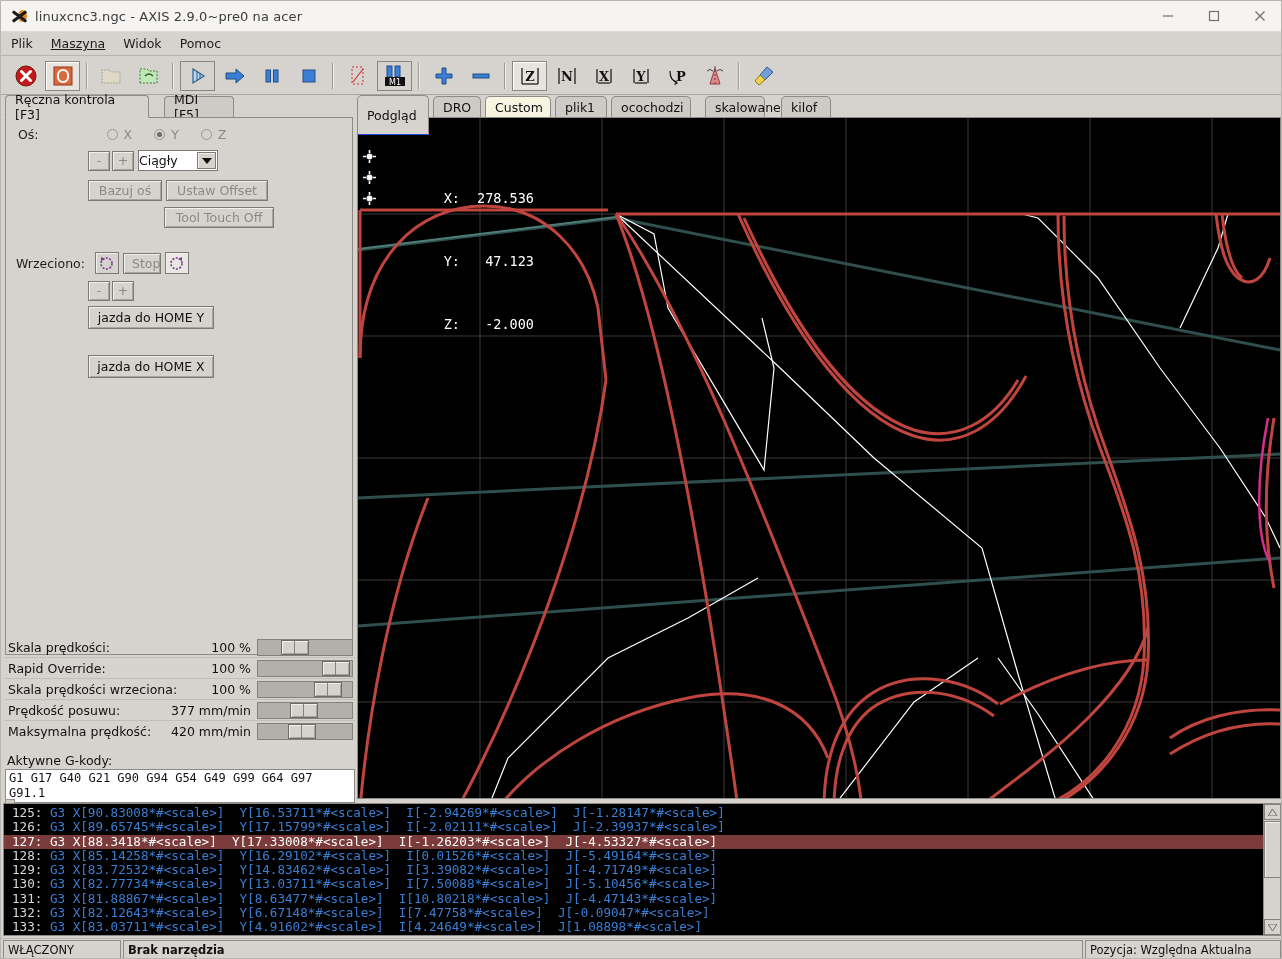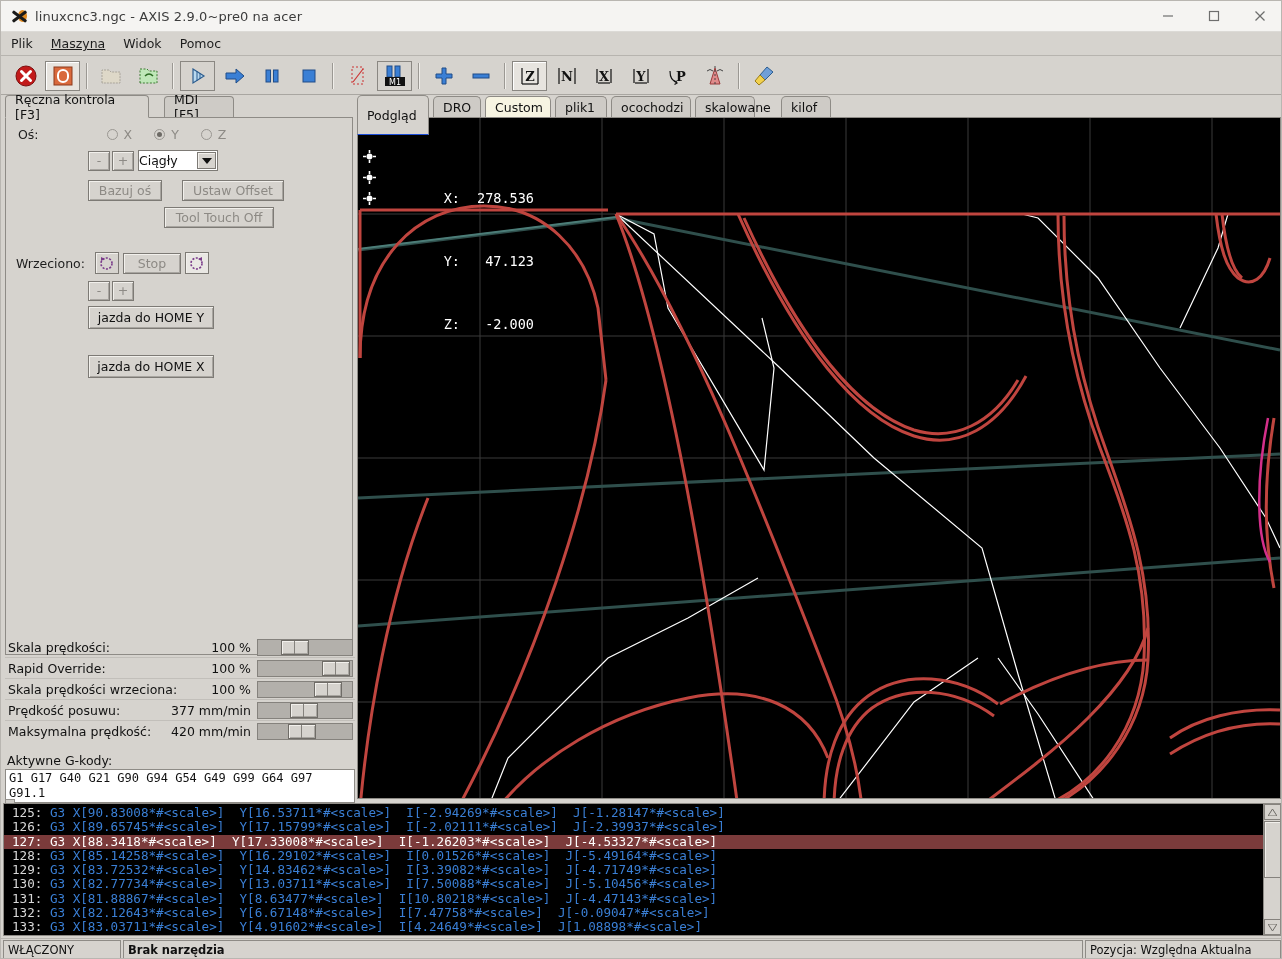--- a/index.html
+++ b/index.html
@@ -444,37 +444,37 @@
         <div class="btn sq dim">-</div>
         <div class="btn sq dim">+</div>
         <div class="combo" style="width:78px; margin-left:2px;">
           <span>Ciągły</span>
           <span class="arrowbox">
               <span class="caret"></span>
             </span>
         </div>
       </div>
 
-      <div class="row" style="margin:9px 0 0 82px; gap:20px;">
+      <div class="row" style="margin:9px 0 0 82px; gap:4px;">
         <div class="btn dim" style="width:74px;">Bazuj oś</div>
         <div class="btn dim" style="width:102px;">Ustaw Offset</div>
       </div>
       <div class="row" style="margin:6px 0 0 158px;">
         <div class="btn dim" style="width:110px;">Tool Touch Off</div>
       </div>
 
       <div class="row" style="margin:24px 0 0 10px;">
         <div class="lbl">Wrzeciono:</div>
         <div class="icobtn" style="margin-left:10px;">
           <svg width="15" height="15" viewBox="0 0 15 15">
             <circle cx="7.5" cy="7.5" r="5.5" fill="none" stroke="#7a3b8a" stroke-width="1.6" stroke-dasharray="2 1.5"></circle>
             <path d="M2 5 L2 1 L6 3 Z" fill="#7a3b8a"></path>
           </svg>
         </div>
-        <div class="btn dim" style="width:58px; margin-left:4px;">Stop</div>
+        <div class="btn dim" style="width:38px; margin-left:4px;">Stop</div>
         <div class="icobtn" style="margin-left:4px; background:#e9e7e3;">
           <svg width="15" height="15" viewBox="0 0 15 15">
             <circle cx="7.5" cy="7.5" r="5.5" fill="none" stroke="#7a3b8a" stroke-width="1.6" stroke-dasharray="2 1.5"></circle>
             <path d="M13 5 L13 1 L9 3 Z" fill="#7a3b8a"></path>
           </svg>
         </div>
       </div>
       <div class="row" style="margin:7px 0 0 82px; gap:2px;">
         <div class="btn sq dim">-</div>
         <div class="btn sq dim">+</div>
@@ -535,21 +535,21 @@
     </div>
   </div>
 
   <div class="rightpane">
     <div class="ptabs">
       <div class="ptab active" style="left:0;   width:72px;">Podgląd</div>
       <div class="ptab" style="left:76px; width:48px;">DRO</div>
       <div class="ptab custom" style="left:128px; width:66px;">Custom</div>
       <div class="ptab" style="left:198px; width:52px;">plik1</div>
       <div class="ptab" style="left:254px; width:80px;">ocochodzi</div>
-      <div class="ptab" style="left:338px; width:60px;">skalowane</div>
+      <div class="ptab" style="left:348px; width:60px;">skalowane</div>
       <div class="ptab" style="left:424px; width:50px;">kilof</div>
     </div>
 
     <div class="canvaswrap">
       <svg width="922" height="680" viewBox="0 0 922 680">
         <rect x="0" y="0" width="922" height="680" fill="#000000"></rect>
 
         <g stroke="#3a3a3a" stroke-width="1">
           <line x1="122" y1="0" x2="122" y2="680"></line>
           <line x1="244" y1="0" x2="244" y2="680"></line>

